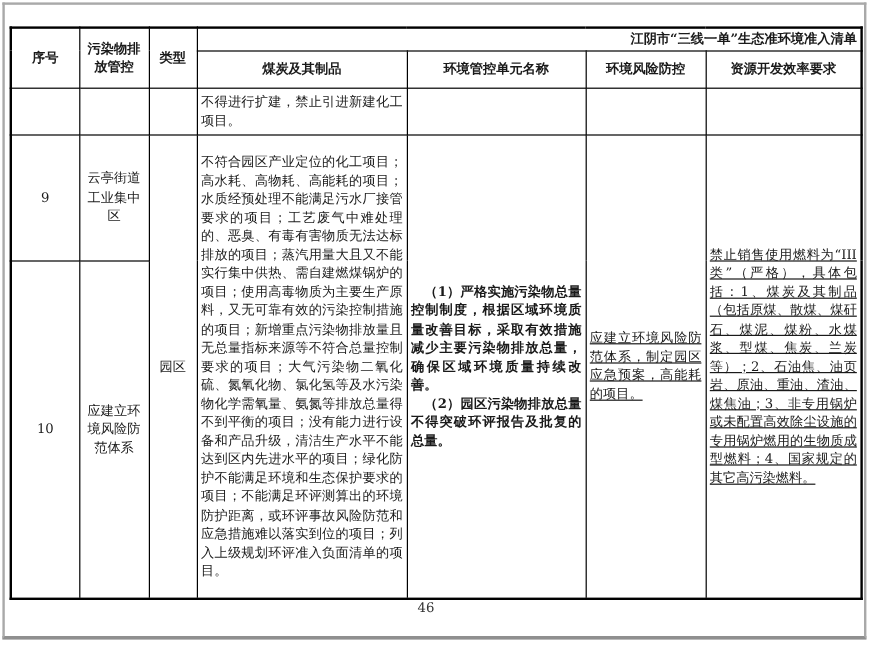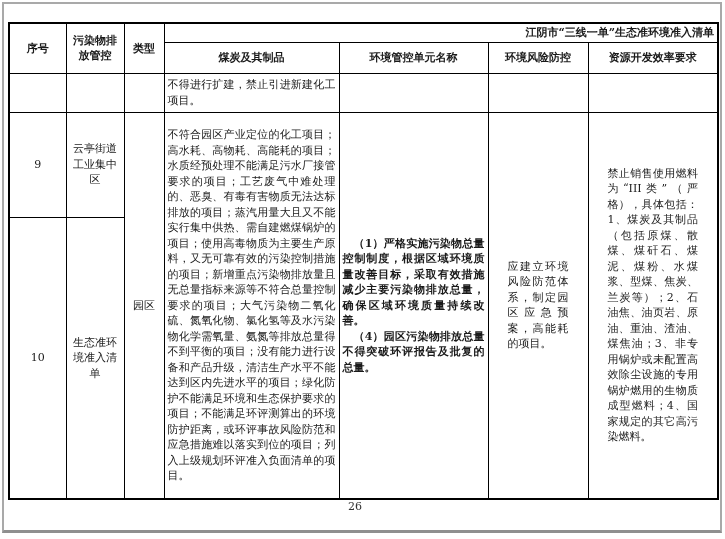--- a/index.html
+++ b/index.html
@@ -34,21 +34,21 @@
   .hdr{
     font-weight:bold;
     text-align:center;
     padding:0 2px;
   }
   .title-cell{font-weight:bold;text-align:right;}
   .cell-center{text-align:center;margin-top:40px;}
   .cell-top{vertical-align:top;}
   .just{text-align:justify;text-justify:inter-ideograph;}
   .para-indent{text-indent:11px;margin:0;font-weight:bold;}
-  .para{margin:16px;}
+  .para{margin:0;text-decoration:underline;}
   .page-num{
     position:absolute;left:0;top:500px;width:710px;
     text-align:center;font-size:11px;color:#333;
   }
 </style>
 </head>
 <body>
 
 <div class="page-frame"></div>
 
@@ -84,29 +84,29 @@
       <td></td>
       <td></td>
     </tr>
     <tr style="height:105px">
       <td class="cell-center">9</td>
       <td class="cell-center">云亭街道工业集中区</td>
       <td rowspan="2" class="cell-center">园区</td>
       <td rowspan="2" class="cell-top just">不符合园区产业定位的化工项目；高水耗、高物耗、高能耗的项目；水质经预处理不能满足污水厂接管要求的项目；工艺废气中难处理的、恶臭、有毒有害物质无法达标排放的项目；蒸汽用量大且又不能实行集中供热、需自建燃煤锅炉的项目；使用高毒物质为主要生产原料，又无可靠有效的污染控制措施的项目；新增重点污染物排放量且无总量指标来源等不符合总量控制要求的项目；大气污染物二氧化硫、氮氧化物、氯化氢等及水污染物化学需氧量、氨氮等排放总量得不到平衡的项目；没有能力进行设备和产品升级，清洁生产水平不能达到区内先进水平的项目；绿化防护不能满足环境和生态保护要求的项目；不能满足环评测算出的环境防护距离，或环评事故风险防范和应急措施难以落实到位的项目；列入上级规划环评准入负面清单的项目。</td>
       <td rowspan="2" class="just">
         <p class="para-indent">（1）严格实施污染物总量控制制度，根据区域环境质量改善目标，采取有效措施减少主要污染物排放总量，确保区域环境质量持续改善。</p>
-        <p class="para-indent">（4）园区污染物排放总量不得突破环评报告及批复的总量。</p>
+        <p class="para-indent">（2）园区污染物排放总量不得突破环评报告及批复的总量。</p>
       </td>
       <td rowspan="2" class="just">
         <p class="para">应建立环境风险防范体系，制定园区应急预案，高能耗的项目。</p>
       </td>
       <td rowspan="2" class="just">
         <p class="para">禁止销售使用燃料为“III类”（严格），具体包括：1、煤炭及其制品（包括原煤、散煤、煤矸石、煤泥、煤粉、水煤浆、型煤、焦炭、兰炭等）；2、石油焦、油页岩、原油、重油、渣油、煤焦油；3、非专用锅炉或未配置高效除尘设施的专用锅炉燃用的生物质成型燃料；4、国家规定的其它高污染燃料。</p>
       </td>
     </tr>
     <tr style="height:282px">
       <td class="cell-center">10</td>
-      <td class="cell-center">生态准环境准入清单</td>
+      <td class="cell-center">应建立环境风险防范体系</td>
     </tr>
   </tbody>
 </table>
 
-<div class="page-num">26</div>
+<div class="page-num">46</div>
 
 </body></html>

